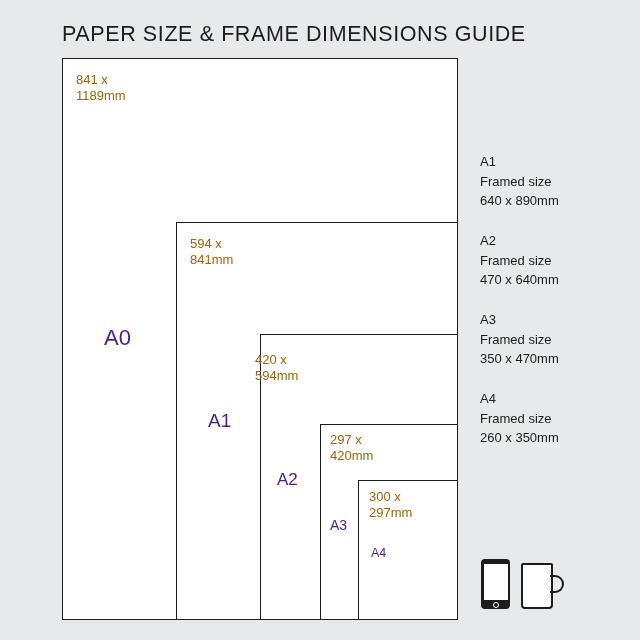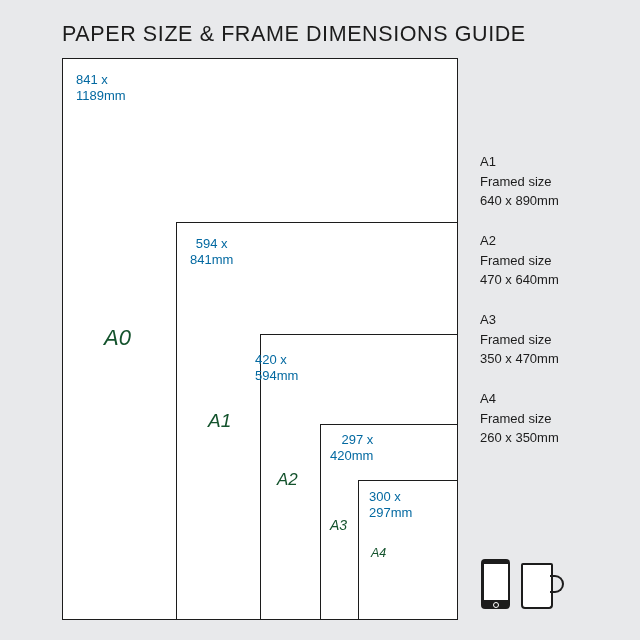--- a/index.html
+++ b/index.html
@@ -33,44 +33,43 @@
   .sheet {
     position: absolute;
     background: #ffffff;
     border: 1.4px solid #1c1c1c;
     box-sizing: border-box;
   }
   .dims {
     position: absolute;
     font-size: 13px;
     line-height: 16px;
-    color: #0369a1;
+    color: #a16207;
     white-space: pre-line;
   }
   .sizelabel {
     position: absolute;
-    color: #14532d;
+    color: #4c1d95;
     white-space: nowrap;
-    font-style: italic;
   }
   
   #sheet-a0 { left: 62px;  top: 58px;  width: 396px; height: 562px; }
   #dims-a0  { left: 76px;  top: 72px;  }
   #label-a0 { left: 104px; top: 325px; font-size: 22px; }
   
   #sheet-a1 { left: 176px; top: 222px; width: 282px; height: 398px; }
-  #dims-a1  { left: 190px; top: 236px; text-align: center; }
+  #dims-a1  { left: 190px; top: 236px; }
   #label-a1 { left: 208px; top: 410px; font-size: 19px; }
   
   #sheet-a2 { left: 260px; top: 334px; width: 198px; height: 286px; }
   #dims-a2  { left: 255px; top: 352px; }
   #label-a2 { left: 277px; top: 470px; font-size: 17px; }
   
   #sheet-a3 { left: 320px; top: 424px; width: 138px; height: 196px; }
-  #dims-a3  { left: 330px; top: 432px; text-align: right; }
+  #dims-a3  { left: 330px; top: 432px; }
   #label-a3 { left: 330px; top: 517px; font-size: 14px; }
   
   #sheet-a4 { left: 358px; top: 480px; width: 100px; height: 140px; }
   #dims-a4  { left: 369px; top: 489px; }
   #label-a4 { left: 371px; top: 546px; font-size: 12.5px; }
 
   .frame-note {
     position: absolute;
     left: 480px;
     font-size: 13px;

